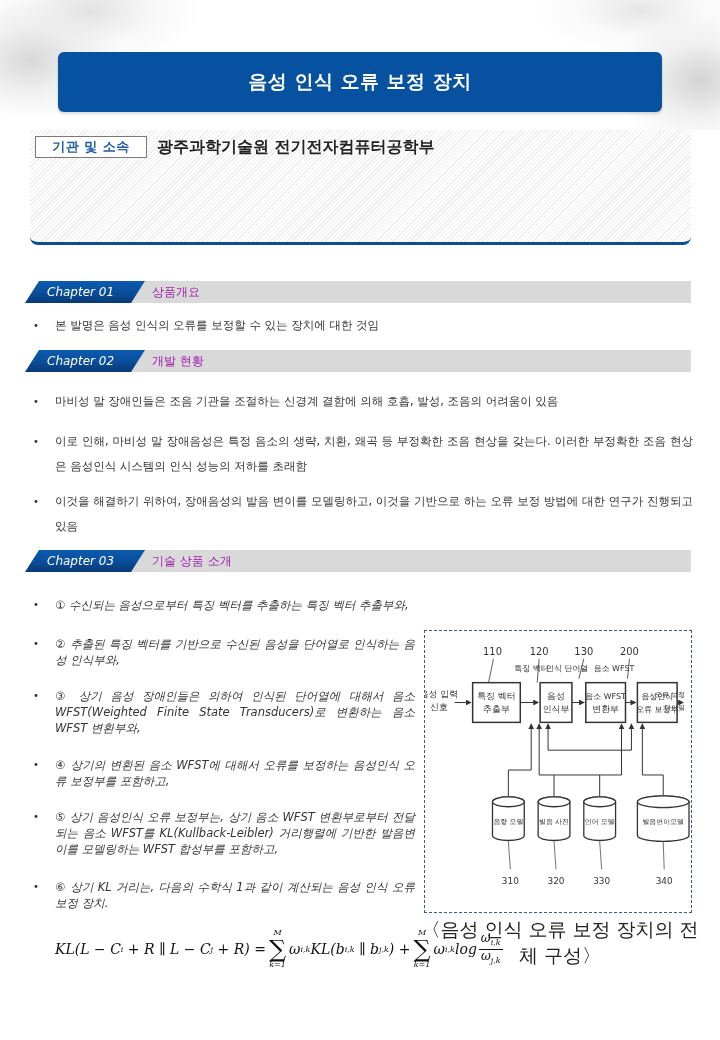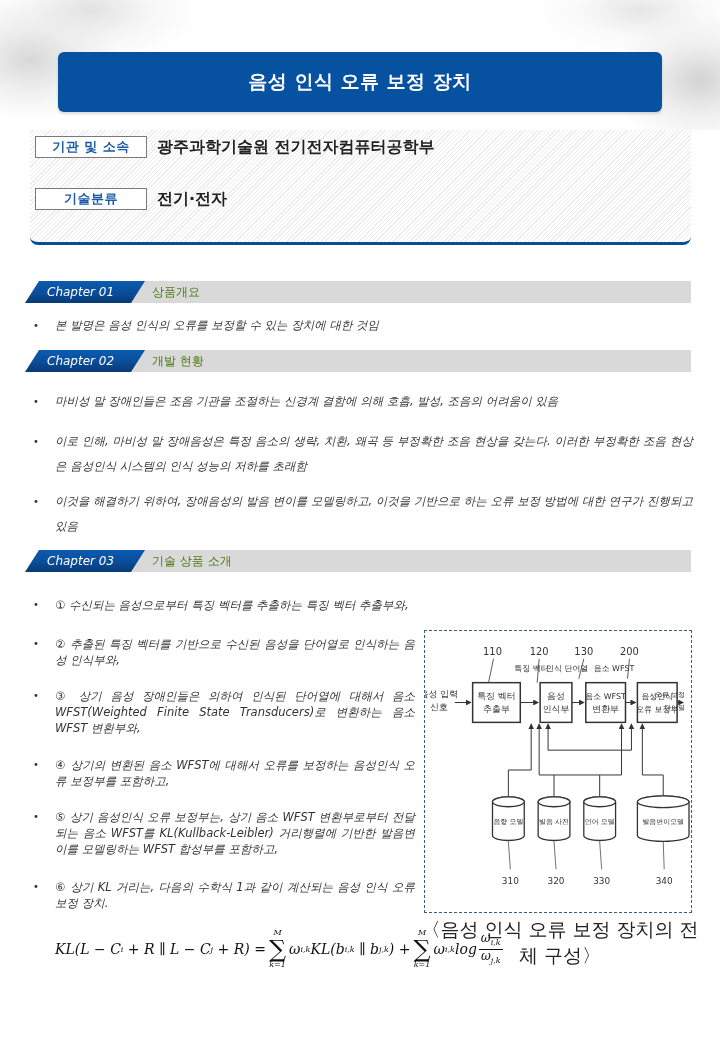--- a/index.html
+++ b/index.html
@@ -47,26 +47,26 @@
     }
     .chapter .bg { position: absolute; left: 100px; top: 0; width: 566px; height: 22px; background: #d9d9d9; }
     .chapter .tab {
       position: absolute; left: 0; top: 0; width: 120px; height: 22px;
       background: linear-gradient(180deg, #0b5bb0 0%, #0a4d99 55%, #083a76 100%);
       clip-path: polygon(14px 0, 120px 0, 106px 22px, 0 22px);
       color: #fff; font-style: italic; font-size: 12px;
       display: flex; align-items: center; padding-left: 22px;
       font-family: "DejaVu Sans", sans-serif;
     }
-    .chapter .ch-title { position: absolute; left: 127px; top: 0; height: 32px; line-height: 22px; font-size: 12px; color: #4d7c0f; }
+    .chapter .ch-title { position: absolute; left: 127px; top: 0; height: 32px; line-height: 22px; font-size: 12px; color: #a21caf; }
 
     
     .bullet { position: absolute; left: 33px; font-size: 11.5px; color: #333; line-height: 23px; }
     .bullet .dot { position: absolute; left: 0; top: 0; font-size: 10px; }
-    .bullet .txt { display: block; margin-left: 22px; text-align: justify; font-style: italic; }
+    .bullet .txt { display: block; margin-left: 22px; text-align: justify; }
 
     .bullet3 { position: absolute; left: 33px; width: 382px; font-size: 11.5px; color: #333; line-height: 16px; }
     .bullet3 .dot { position: absolute; left: 0; top: 0; font-size: 10px; }
     .bullet3 .txt { display: block; margin-left: 22px; text-align: justify; font-style: italic; }
 
     
     .formula {
       position: absolute; left: 55px; top: 922px; width: 380px; height: 54px;
       font-family: "DejaVu Serif", "Liberation Serif", serif; font-style: italic; color: #111;
       display: flex; align-items: center; font-size: 14px; white-space: nowrap;
@@ -90,24 +90,20 @@
 <body>
 
 <div class="sky"></div>
 
 <div class="title-bar">음성 인식 오류 보정 장치</div>
 
 <div class="info-panel">
   <div class="info-row" style="top:6px">
     <div class="info-label">기관 및 소속</div>
     <div class="info-value">광주과학기술원 전기전자컴퓨터공학부</div>
-  </div>
-  <div class="info-row" style="top:58px">
-    <div class="info-label">기술분류</div>
-    <div class="info-value">전기·전자</div>
   </div>
 </div>
 
 <div class="chapter" style="top:281px">
   <div class="bg"></div>
   <div class="tab">Chapter 01</div>
   <div class="ch-title">상품개요</div>
 </div>
 <div class="bullet" style="top:314px; width:660px">
   <span class="dot">•</span>

